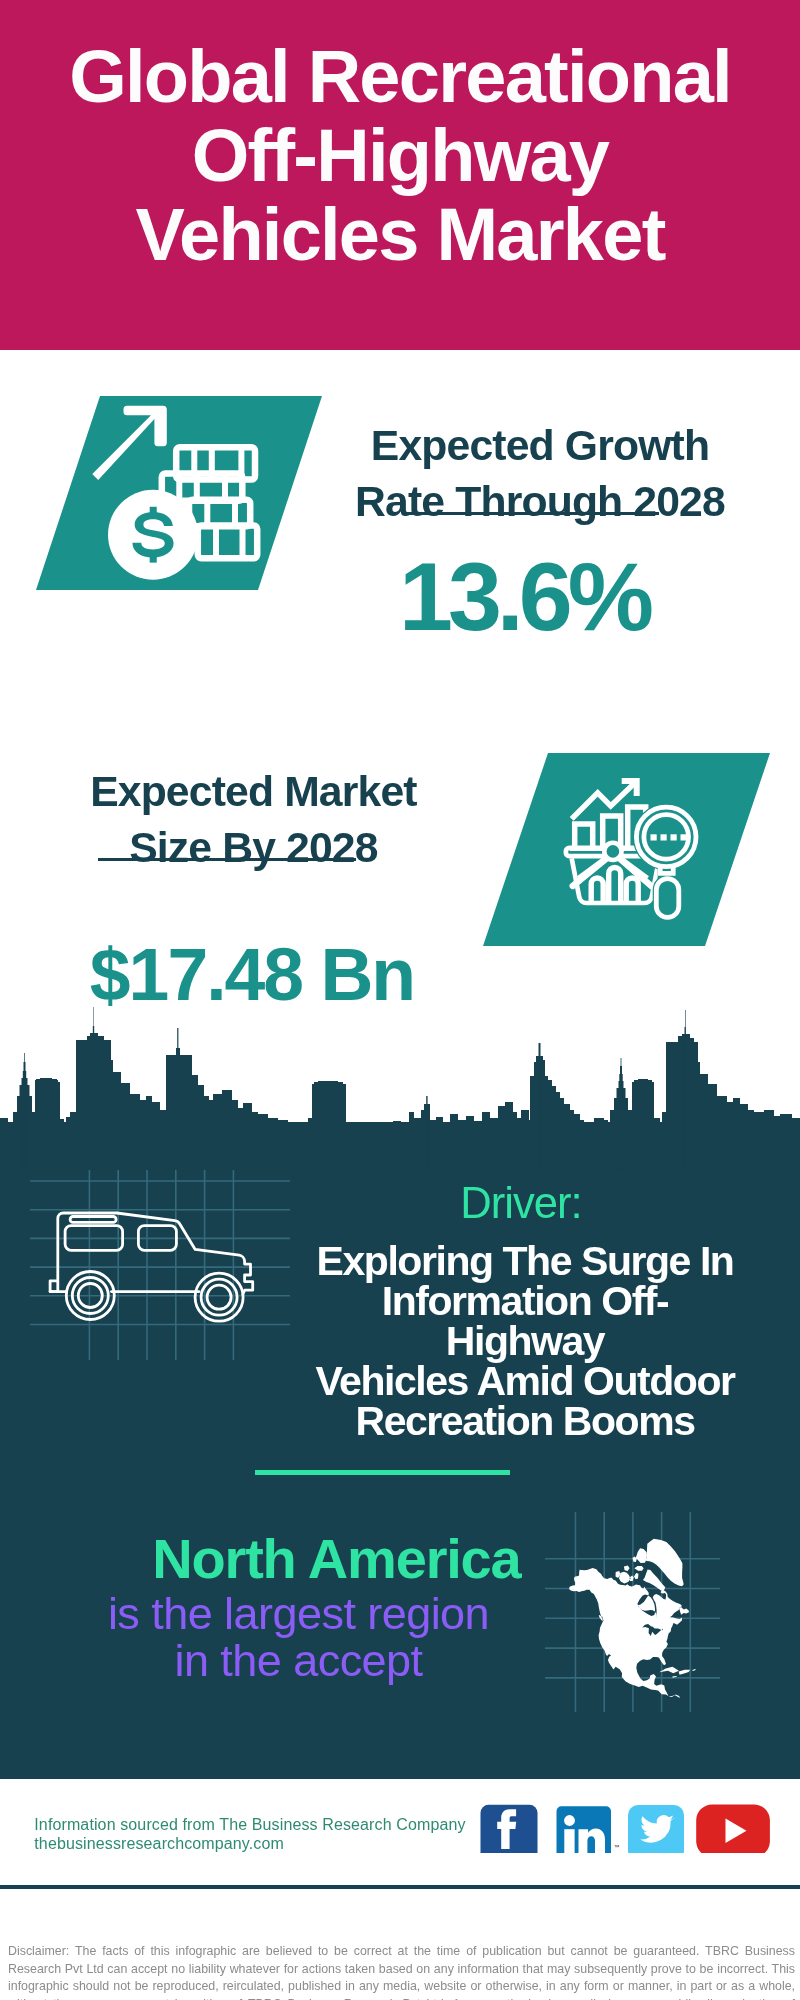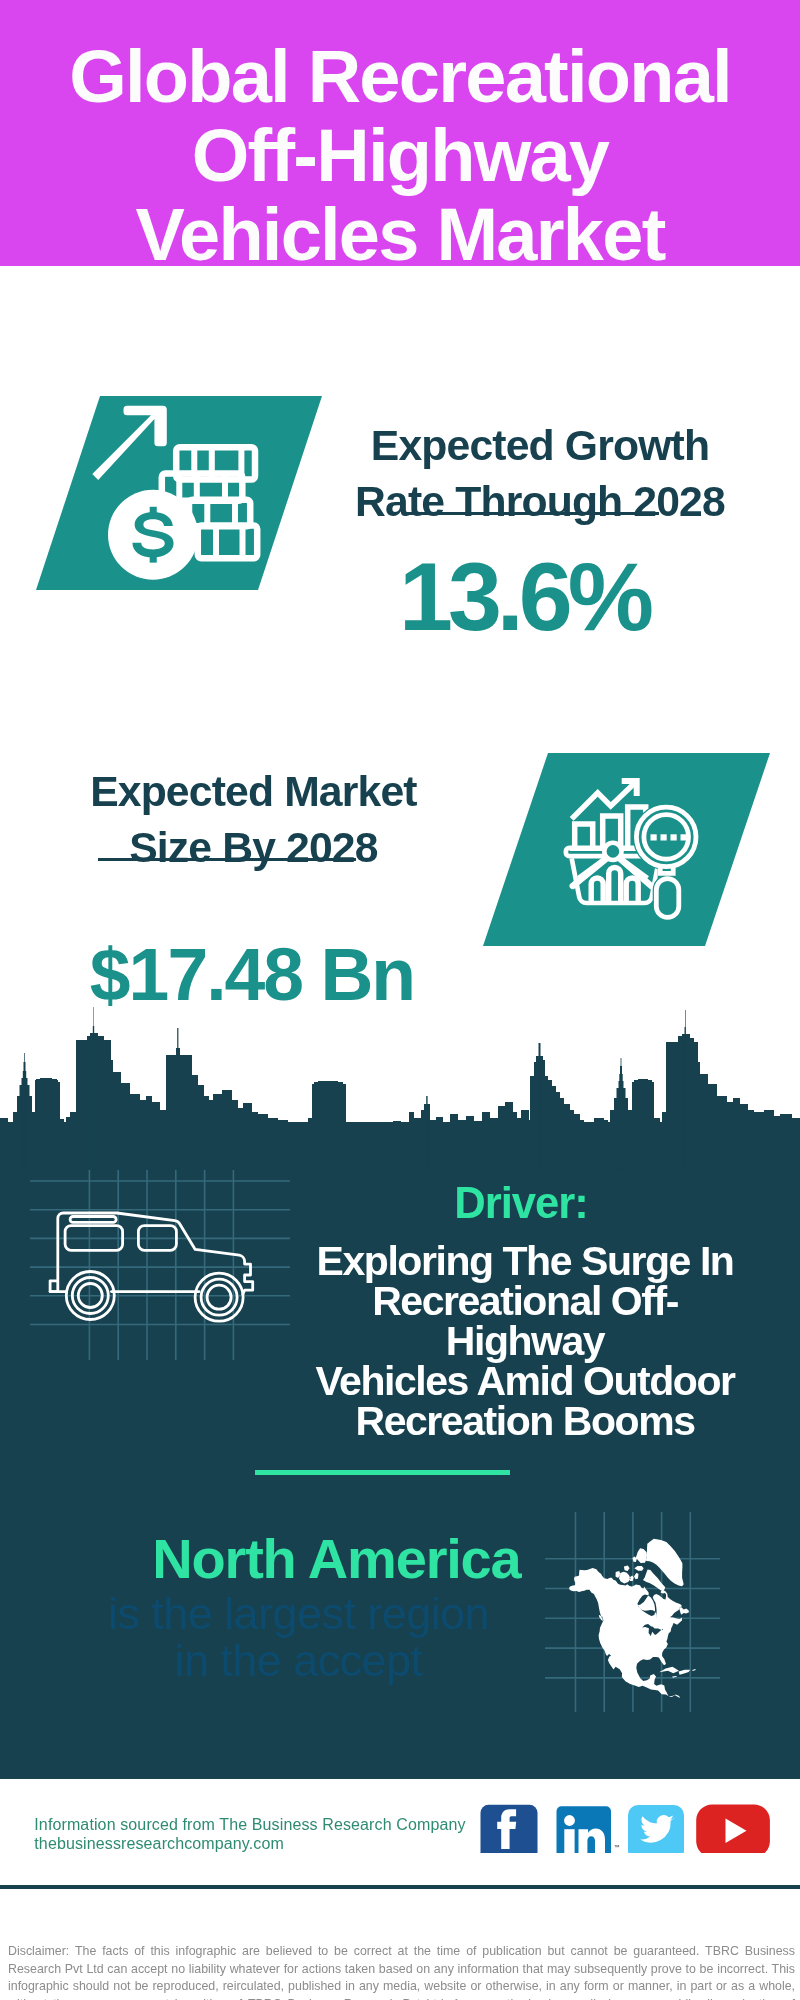--- a/index.html
+++ b/index.html
@@ -6,22 +6,22 @@
   html, body { width: 800px; height: 2000px; }
   body {
     font-family: "Liberation Sans", sans-serif;
     background: #ffffff;
     overflow: hidden;
   }
   .page { position: relative; width: 800px; height: 2000px; background:#fff; overflow:hidden; }
 
   
   .header {
-    position: absolute; left:0; top:0; width:800px; height:266px;
-    background: #d946ef;
+    position: absolute; left:0; top:0; width:800px; height:350px;
+    background: #be185d;
   }
   .header-title {
     position:absolute; left:0; top:38px; width:800px;
     text-align:center;
     color:#fcfcfc;
     font-weight:bold;
     font-size:74px;
     line-height:78.8px;
     letter-spacing:-1.75px;
   }
@@ -36,27 +36,27 @@
     letter-spacing:-0.85px;
   }
   .rule { height:3px; background:#17414F; margin:14px auto 0; }
   .bignum { color:#1A928B; font-weight:bold; }
 
   
   .darkbody { position:absolute; left:0; top:1160px; width:800px; height:619px; background:#17414F; }
   .skyline { position:absolute; left:0; top:1000px; width:800px; height:172px; }
 
   
-  .driver-title { position:absolute; color:#2FE3A2; font-weight:bold; font-size:43.6px; line-height:46px; text-align:center; letter-spacing:-1px;}
+  .driver-title { position:absolute; color:#2FE3A2; font-weight:normal; font-size:43.6px; line-height:46px; text-align:center; letter-spacing:-1px;}
   .driver-body { position:absolute; color:#fff; font-weight:bold; font-size:41px; line-height:40px; text-align:center; letter-spacing:-1.45px;}
   .divider { position:absolute; height:5px; background:#2FE3A2; }
 
   
   .region-title { position:absolute; color:#2FE3A2; font-weight:bold; font-size:56px; line-height:46px; text-align:right; letter-spacing:-1.2px;}
-  .region-body { position:absolute; color:#0c4a6e; font-weight:normal; font-size:45px; line-height:46.5px; text-align:center; letter-spacing:-0.55px;}
+  .region-body { position:absolute; color:#8b5cf6; font-weight:normal; font-size:45px; line-height:46.5px; text-align:center; letter-spacing:-0.55px;}
 
   
   .footer { position:absolute; left:0; top:0; width:800px; height:2000px; }
   .src-line { position:absolute; color:#2E8B71; font-size:16px; line-height:19px; letter-spacing:0.12px; }
   .social { position:absolute; top:1791px; }
   .disc-rule { position:absolute; left:0; top:1884.5px; width:800px; height:4.5px; background:#17414F; }
   .disclaimer {
     position:absolute; left:8px; top:1943px; width:787px;
     font-size:12.4px; line-height:17.6px; color:#8c8c8c; text-align:justify;
   }
@@ -383,21 +383,21 @@
           <rect x="65.1" y="1225.6" width="57.5" height="24.7" rx="6"></rect>
           <rect x="138.4" y="1225.6" width="38" height="24.7" rx="6"></rect>
         </g>
       </g>
     </svg>
   </div>
 
   <div class="driver-title" style="left:301px; top:1180px; width:440px;">Driver:</div>
   <div class="driver-body" style="left:305px; top:1241px; width:440px;">
     <div>Exploring The Surge In</div>
-    <div>Recreational Off-Highway</div>
+    <div>Information Off-Highway</div>
     <div>Vehicles Amid Outdoor</div>
     <div>Recreation Booms</div>
   </div>
   <div class="divider" style="left:255px; top:1470px; width:255px;"></div>
 
   <div class="region-title" style="left:80.5px; top:1536px; width:440px;">North America</div>
   <div class="region-body" style="left:78.5px; top:1591px; width:440px;">
     <div>is the largest region</div>
     <div>in the accept</div>
   </div>

